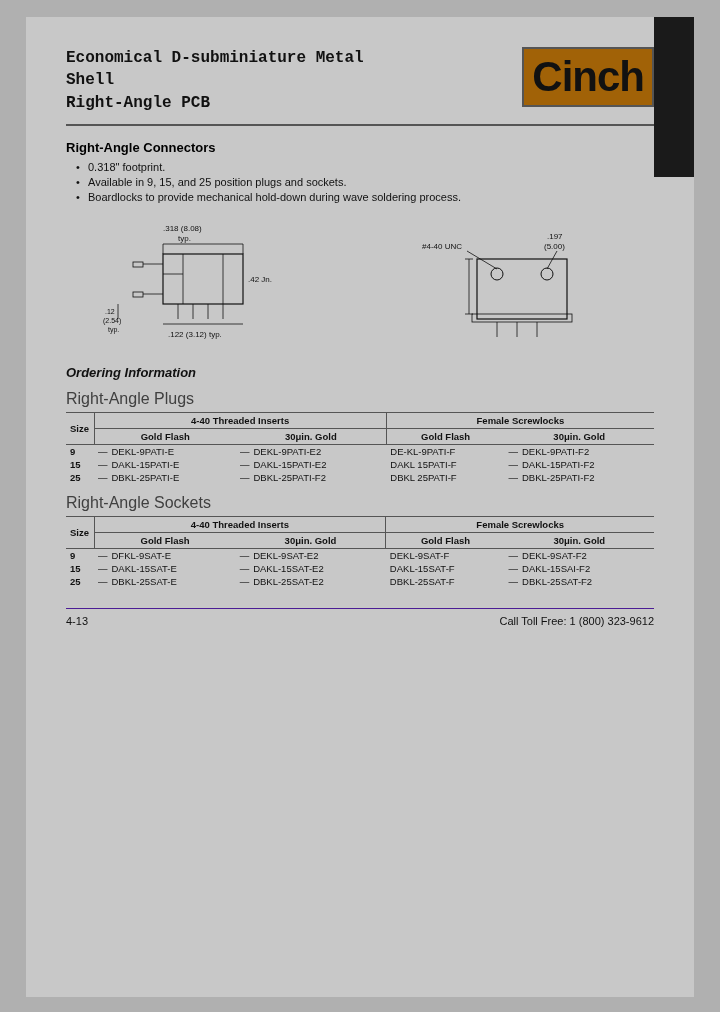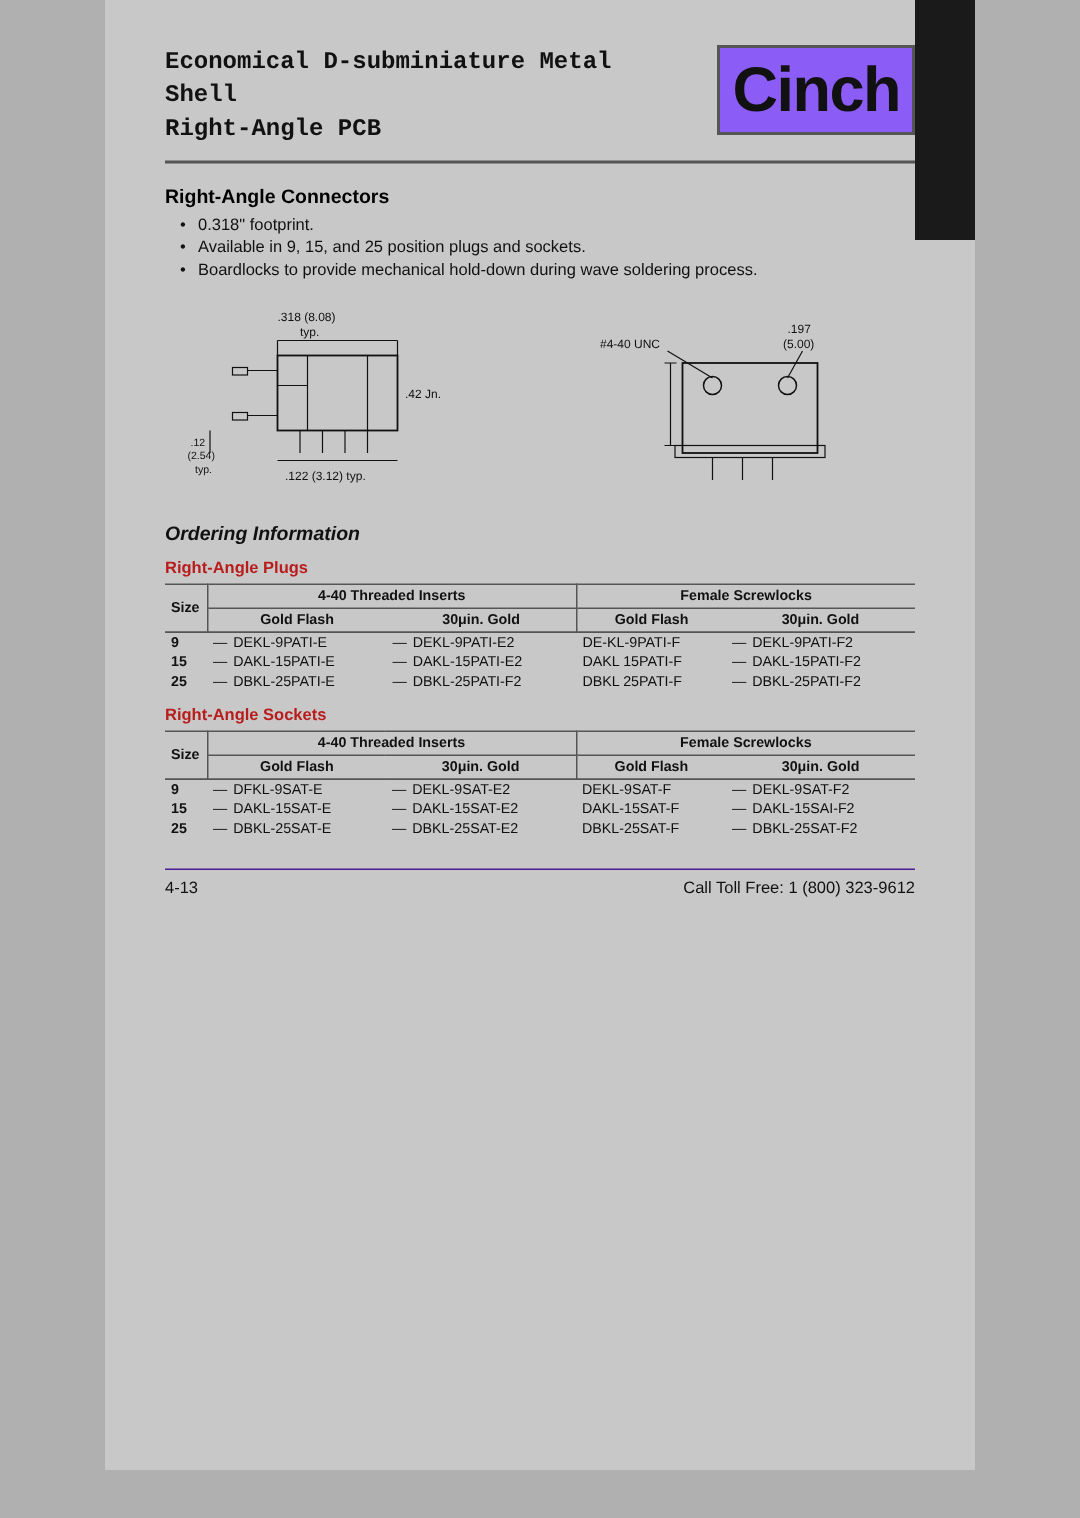--- a/index.html
+++ b/index.html
@@ -4,24 +4,24 @@
   <style>
     * { margin: 0; padding: 0; box-sizing: border-box; }
     body {
       width: 720px;
       min-height: 1012px;
       background: #b0b0b0;
       font-family: Arial, Helvetica, sans-serif;
       position: relative;
     }
     .page {
-      width: 580px;
+      width: 668px;
       min-height: 980px;
       background: #c8c8c8;
-      margin: 0 auto;
+      margin: 17px auto;
       padding: 30px 40px 20px 40px;
       position: relative;
     }
     .black-tab {
       position: absolute;
       top: 0;
       right: 0;
       width: 40px;
       height: 160px;
       background: #1a1a1a;
@@ -40,21 +40,21 @@
       font-family: 'Courier New', monospace;
       line-height: 1.4;
       color: #111;
     }
     .cinch-logo {
       font-size: 42px;
       font-weight: 900;
       color: #111;
       font-family: Arial, Helvetica, sans-serif;
       letter-spacing: -1px;
-      background: #8b5cf6;
+      background: #a16207;
       padding: 4px 8px;
       border: 2px solid #555;
     }
     .section-title {
       font-size: 13px;
       font-weight: bold;
       margin-top: 14px;
       margin-bottom: 6px;
       color: #000000;
     }
@@ -114,23 +114,23 @@
       font-size: 13px;
       font-weight: bold;
       color: #111;
       margin-top: 10px;
       margin-bottom: 6px;
     }
     .ordering-title span {
       font-style: italic;
     }
     .sub-section-title {
-      font-size: 11px;
-      font-weight: bold;
-      color: #b91c1c;
+      font-size: 16px;
+      font-weight: normal;
+      color: #404040;
       margin-top: 10px;
       margin-bottom: 4px;
     }
     .data-table {
       width: 100%;
       border-collapse: collapse;
       font-size: 9.5px;
       margin-bottom: 8px;
       color: #111;
     }

